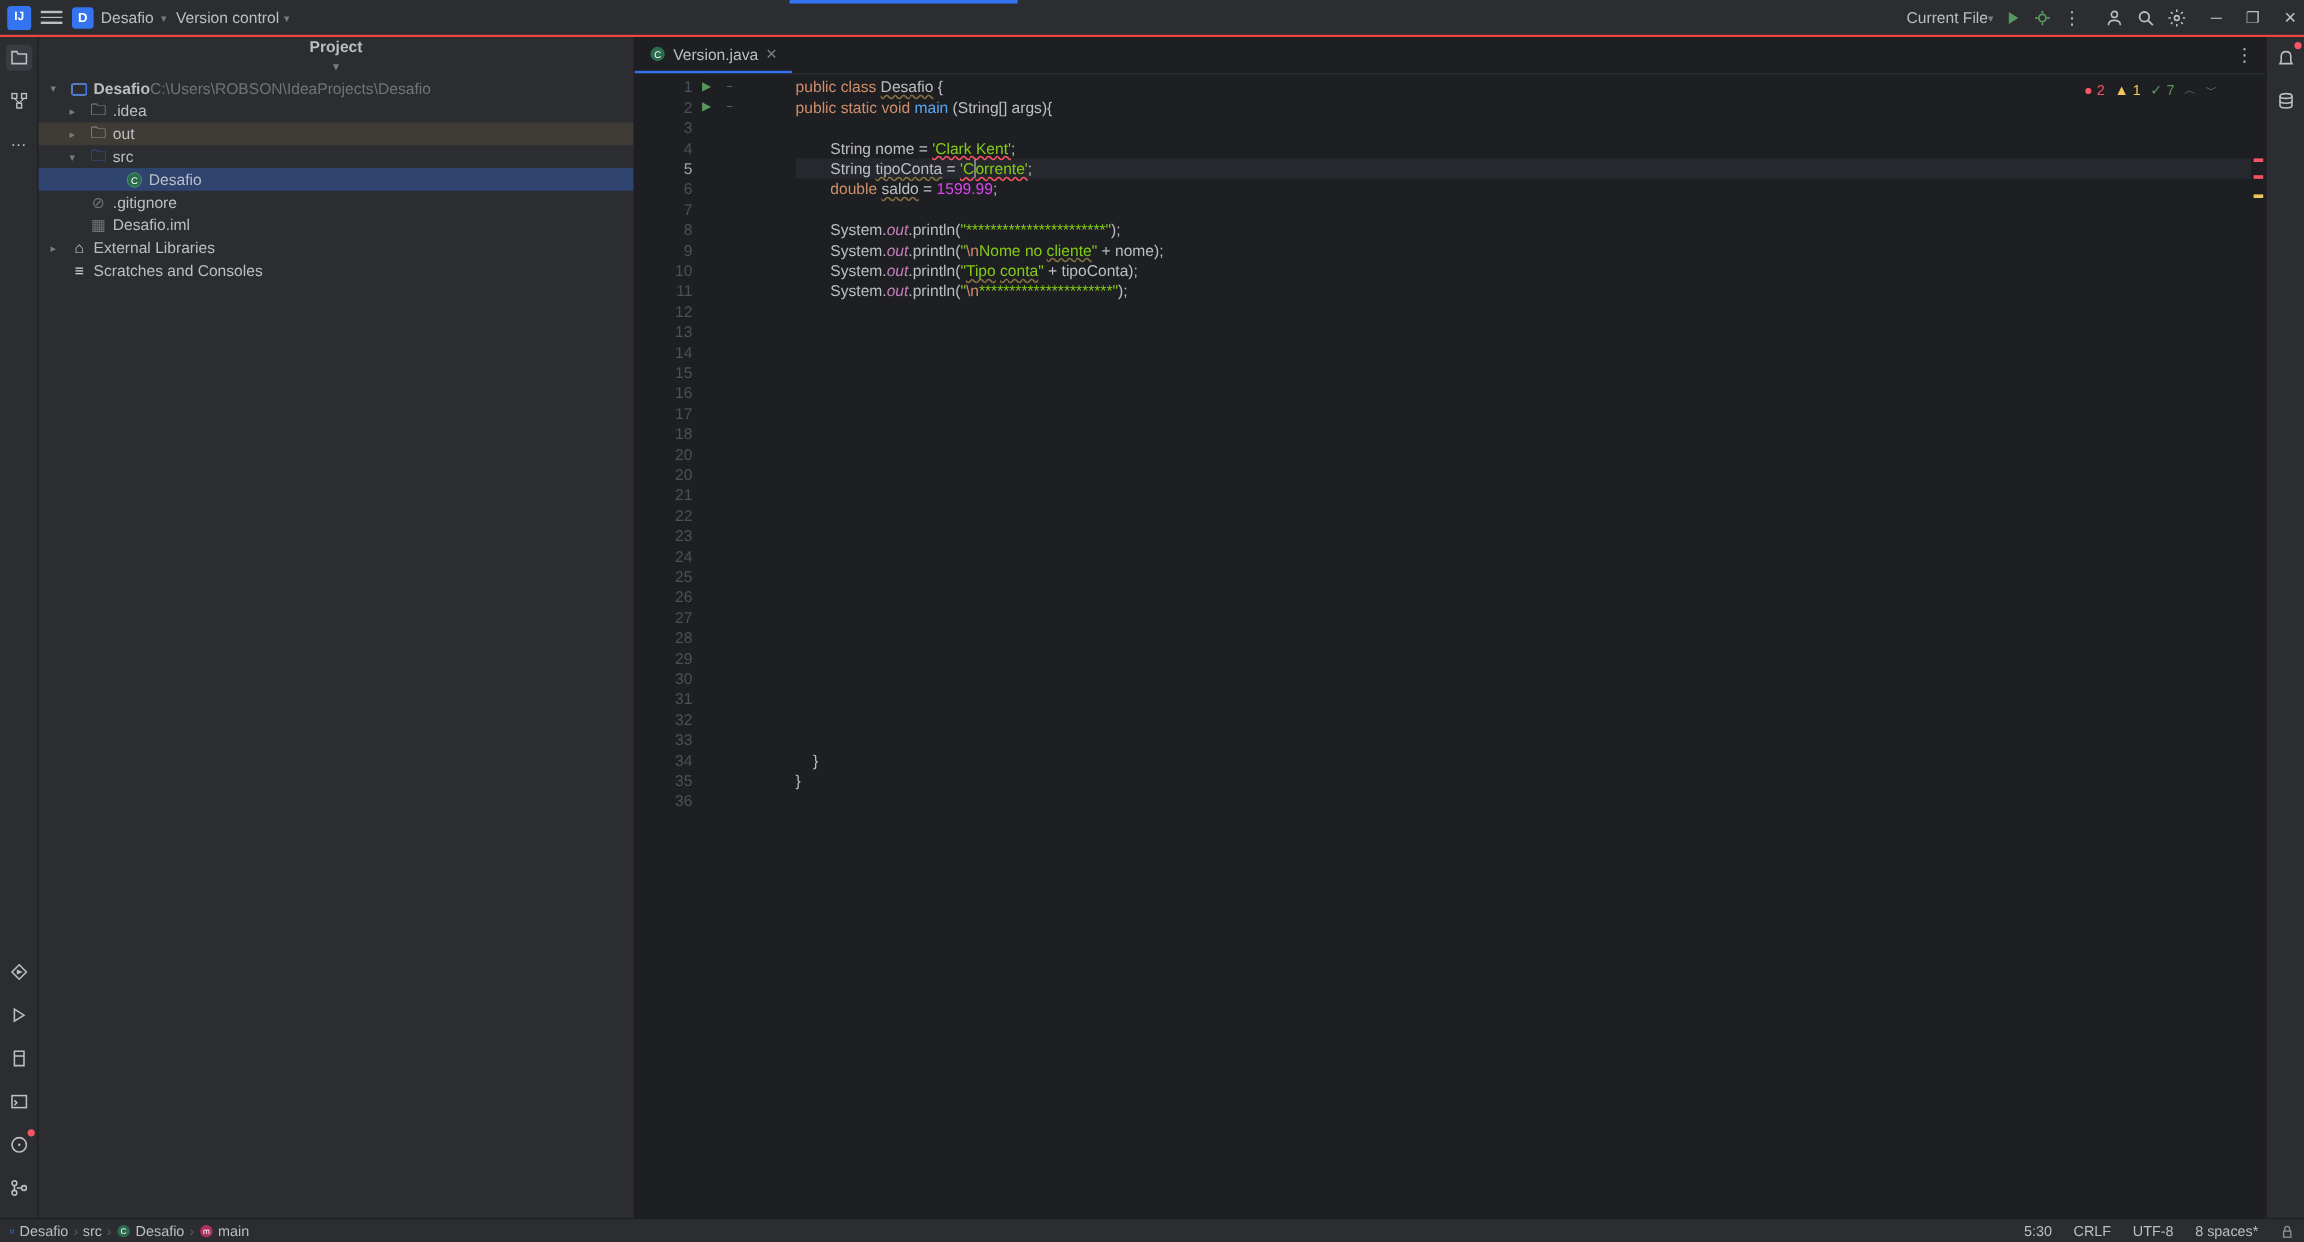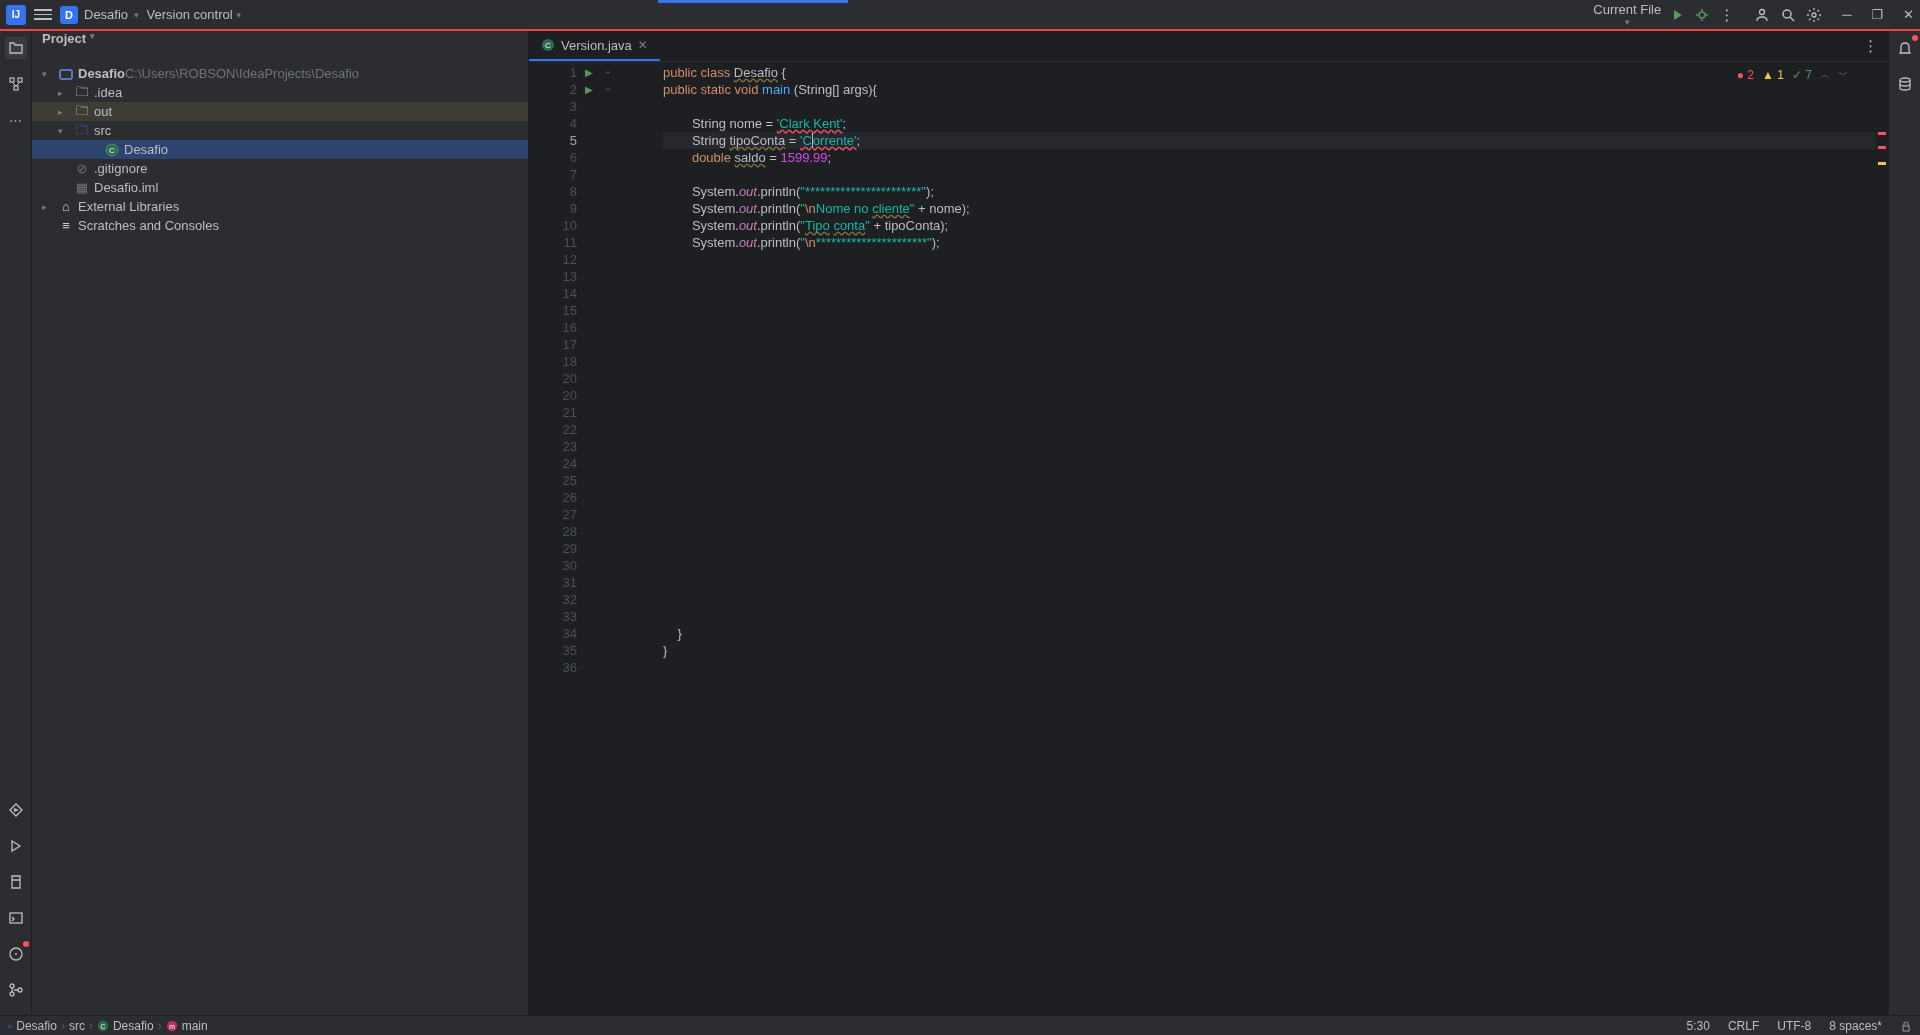--- a/index.html
+++ b/index.html
@@ -11,36 +11,36 @@
 .app-icon { width: 20px; height: 20px; background: #3574f0; border-radius: 3px; display: flex; align-items: center; justify-content: center; color: #fff; font-size: 10px; font-weight: bold; }
 .menu-icon { width: 18px; height: 18px; cursor: pointer; display: flex; flex-direction: column; justify-content: center; gap: 3px; }
 .menu-icon span { height: 1.5px; background: #bcbec4; }
 .project-badge { display: flex; align-items: center; gap: 6px; cursor: pointer; }
 .project-badge .badge { width: 18px; height: 18px; background: #3574f0; border-radius: 3px; display: flex; align-items: center; justify-content: center; color: #fff; font-size: 11px; font-weight: bold; }
 .dropdown-arrow { font-size: 9px; color: #7a7c80; }
 .vcs-label { color: #bcbec4; cursor: pointer; display: flex; align-items: center; gap: 4px; }
 .titlebar-progress { position: absolute; top: 0; left: 658px; width: 190px; height: 3px; background: #3574f0; }
 .titlebar-right { display: flex; align-items: center; gap: 10px; }
 .run-section { display: flex; align-items: center; gap: 10px; margin-right: 10px; }
-.current-file { color: #bcbec4; font-size: 13px; display: flex; align-items: center; gap: 0; cursor: pointer; flex-direction: column; }
+.current-file { color: #bcbec4; font-size: 13px; display: flex; align-items: center; gap: 0; cursor: pointer; }
 .run-btn { color: #57965c; cursor: pointer; }
 .debug-btn { color: #57965c; cursor: pointer; }
 .icon-btn { cursor: pointer; color: #bcbec4; font-size: 15px; }
 .window-controls { display: flex; gap: 20px; margin-left: 10px; }
 .window-controls .icon-btn { font-size: 13px; }
 
 
 .main { flex: 1; display: flex; min-height: 0; }
 .left-rail { width: 32px; background: #2b2d30; border-right: 1px solid #1e1f22; display: flex; flex-direction: column; align-items: center; padding: 6px 0; gap: 14px; }
 .left-rail-bottom { margin-top: auto; display: flex; flex-direction: column; align-items: center; gap: 14px; padding-bottom: 8px; }
 .rail-btn { width: 22px; height: 22px; cursor: pointer; display: flex; align-items: center; justify-content: center; color: #bcbec4; border-radius: 4px; }
 .rail-btn.active { background: #393b40; }
 
 .project-panel { width: 497px; background: #2b2d30; border-right: 1px solid #1e1f22; display: flex; flex-direction: column; }
-.panel-header { height: 31px; display: flex; padding: 0 10px; font-weight: 600; gap: 4px; }
+.panel-header { height: 31px; display: flex; align-items: center; padding: 0 10px; font-weight: 600; gap: 4px; flex-direction: column; }
 .tree { flex: 1; overflow: auto; padding: 2px 0; }
 .tree-row { height: 19px; display: flex; align-items: center; padding-left: 10px; cursor: pointer; font-size: 13px; white-space: nowrap; }
 .tree-row.active { background: #2e436e; }
 .tree-row.highlight { background: #3e3c34; }
 .tree-arrow { width: 16px; color: #7a7c80; font-size: 9px; }
 .tree-icon { width: 16px; display: flex; align-items: center; justify-content: center; margin-right: 4px; }
 .tree-label { color: #bcbec4; }
 .tree-path { color: #6f737a; margin-left: 0; }
 .folder-icon { color: #ced0d6; }
 .indent-1 { padding-left: 26px; }
@@ -58,21 +58,21 @@
 .gutter .line.current { color: #a1a3ab; }
 .run-gutter { width: 16px; padding-top: 2px; line-height: 17px; }
 .run-mark { color: #57965c; font-size: 10px; display: block; height: 17px; }
 .fold-gutter { width: 14px; line-height: 17px; padding-top: 2px; }
 .fold-mark { color: #6f737a; font-size: 9px; display: block; height: 17px; text-align: center; }
 
 .code { flex: 1; font-family: 'Consolas', monospace; font-size: 13px; line-height: 17px; padding: 2px 0 0 48px; white-space: pre; color: #bcbec4; position: relative; }
 .code-line { height: 17px; }
 .code-line.current { background: #26282e; }
 .kw { color: #cf8e6d; }
-.str { color: #14b8a6; }
+.str { color: #84cc16; }
 .num { color: #d946ef; }
 .ident { color: #bcbec4; }
 .field { color: #c77dbb; font-style: italic; }
 .method { color: #56a8f5; }
 .escape { color: #cf8e6d; }
 .warn-underline { text-decoration: underline wavy #857042; text-decoration-skip-ink: none; }
 .err-underline { text-decoration: underline wavy #f75464; text-decoration-skip-ink: none; }
 .caret { border-left: 1px solid #bcbec4; }
 
 .inspections { position: absolute; top: 6px; right: 40px; display: flex; gap: 8px; font-size: 12px; align-items: center; }

